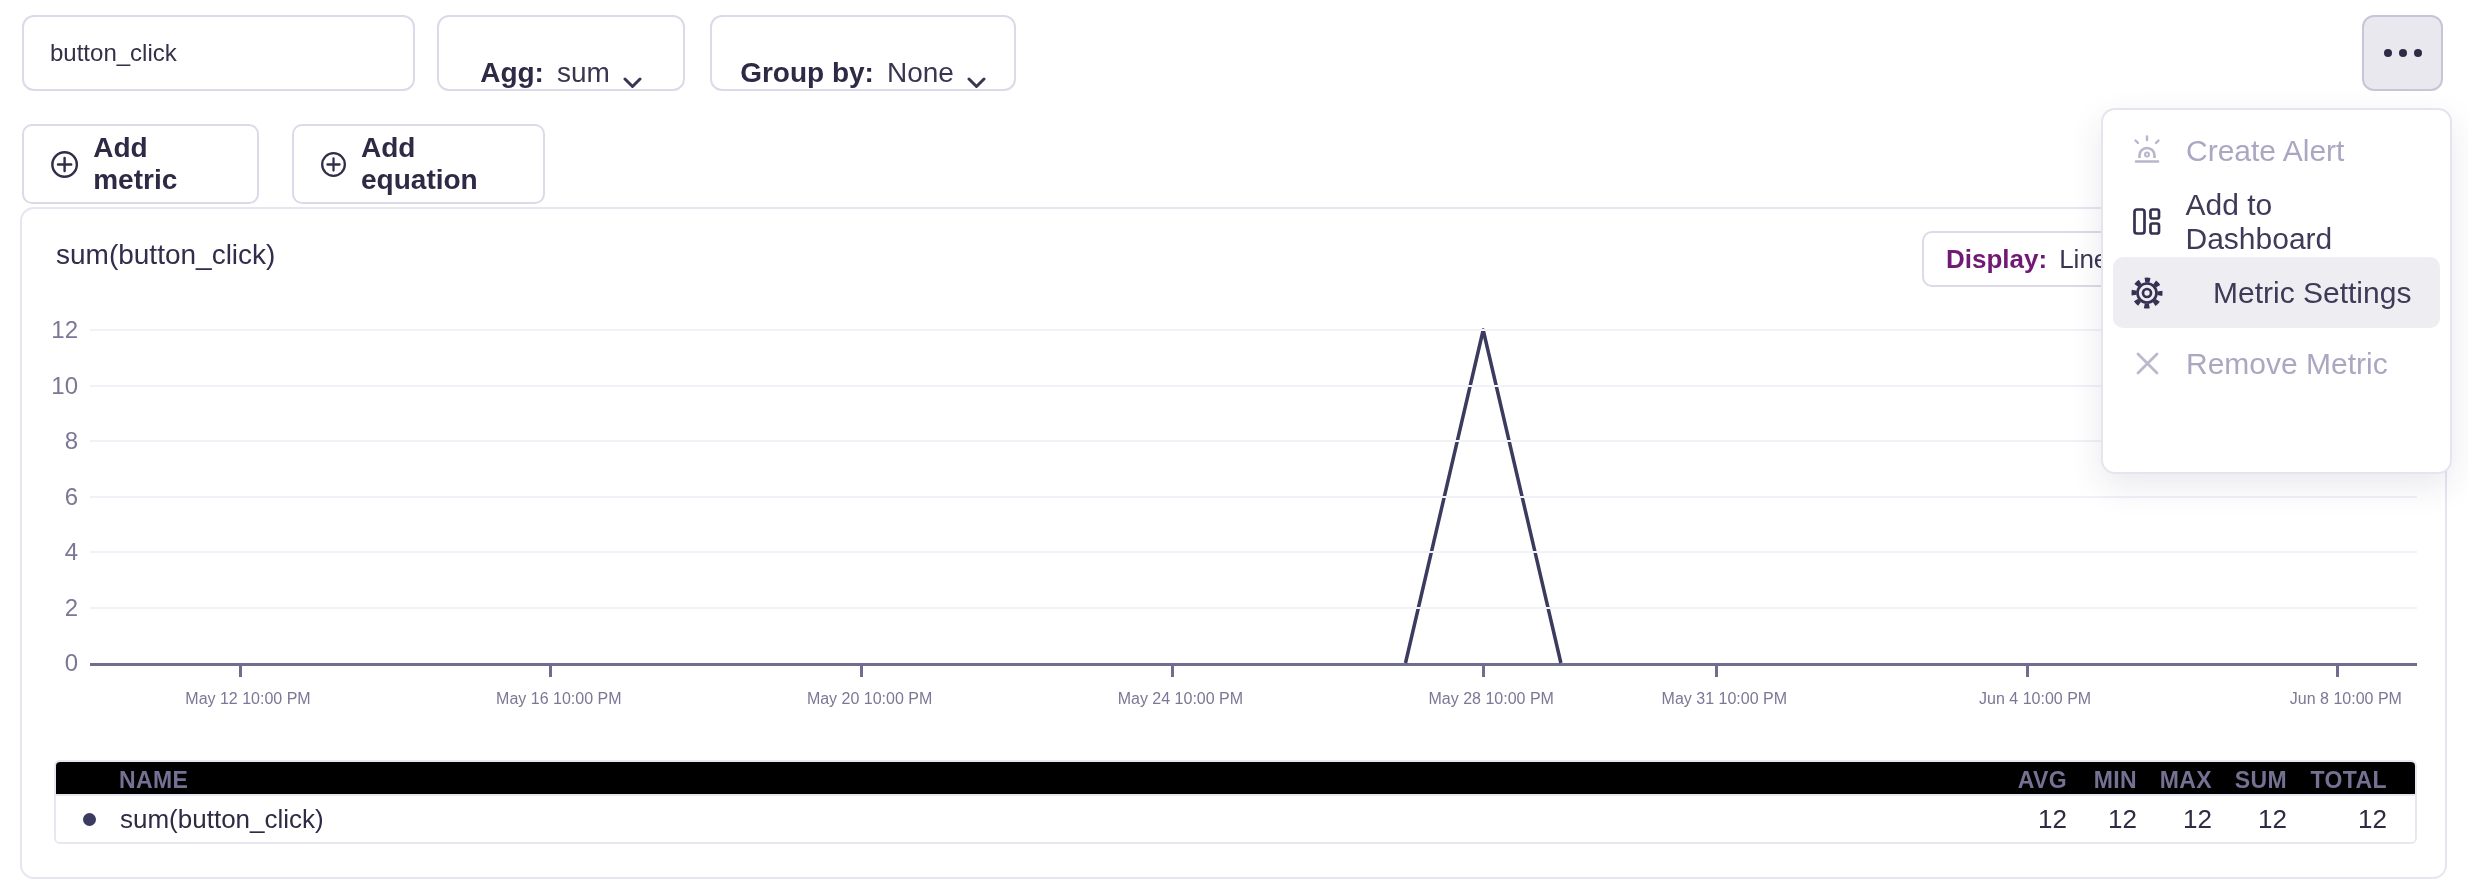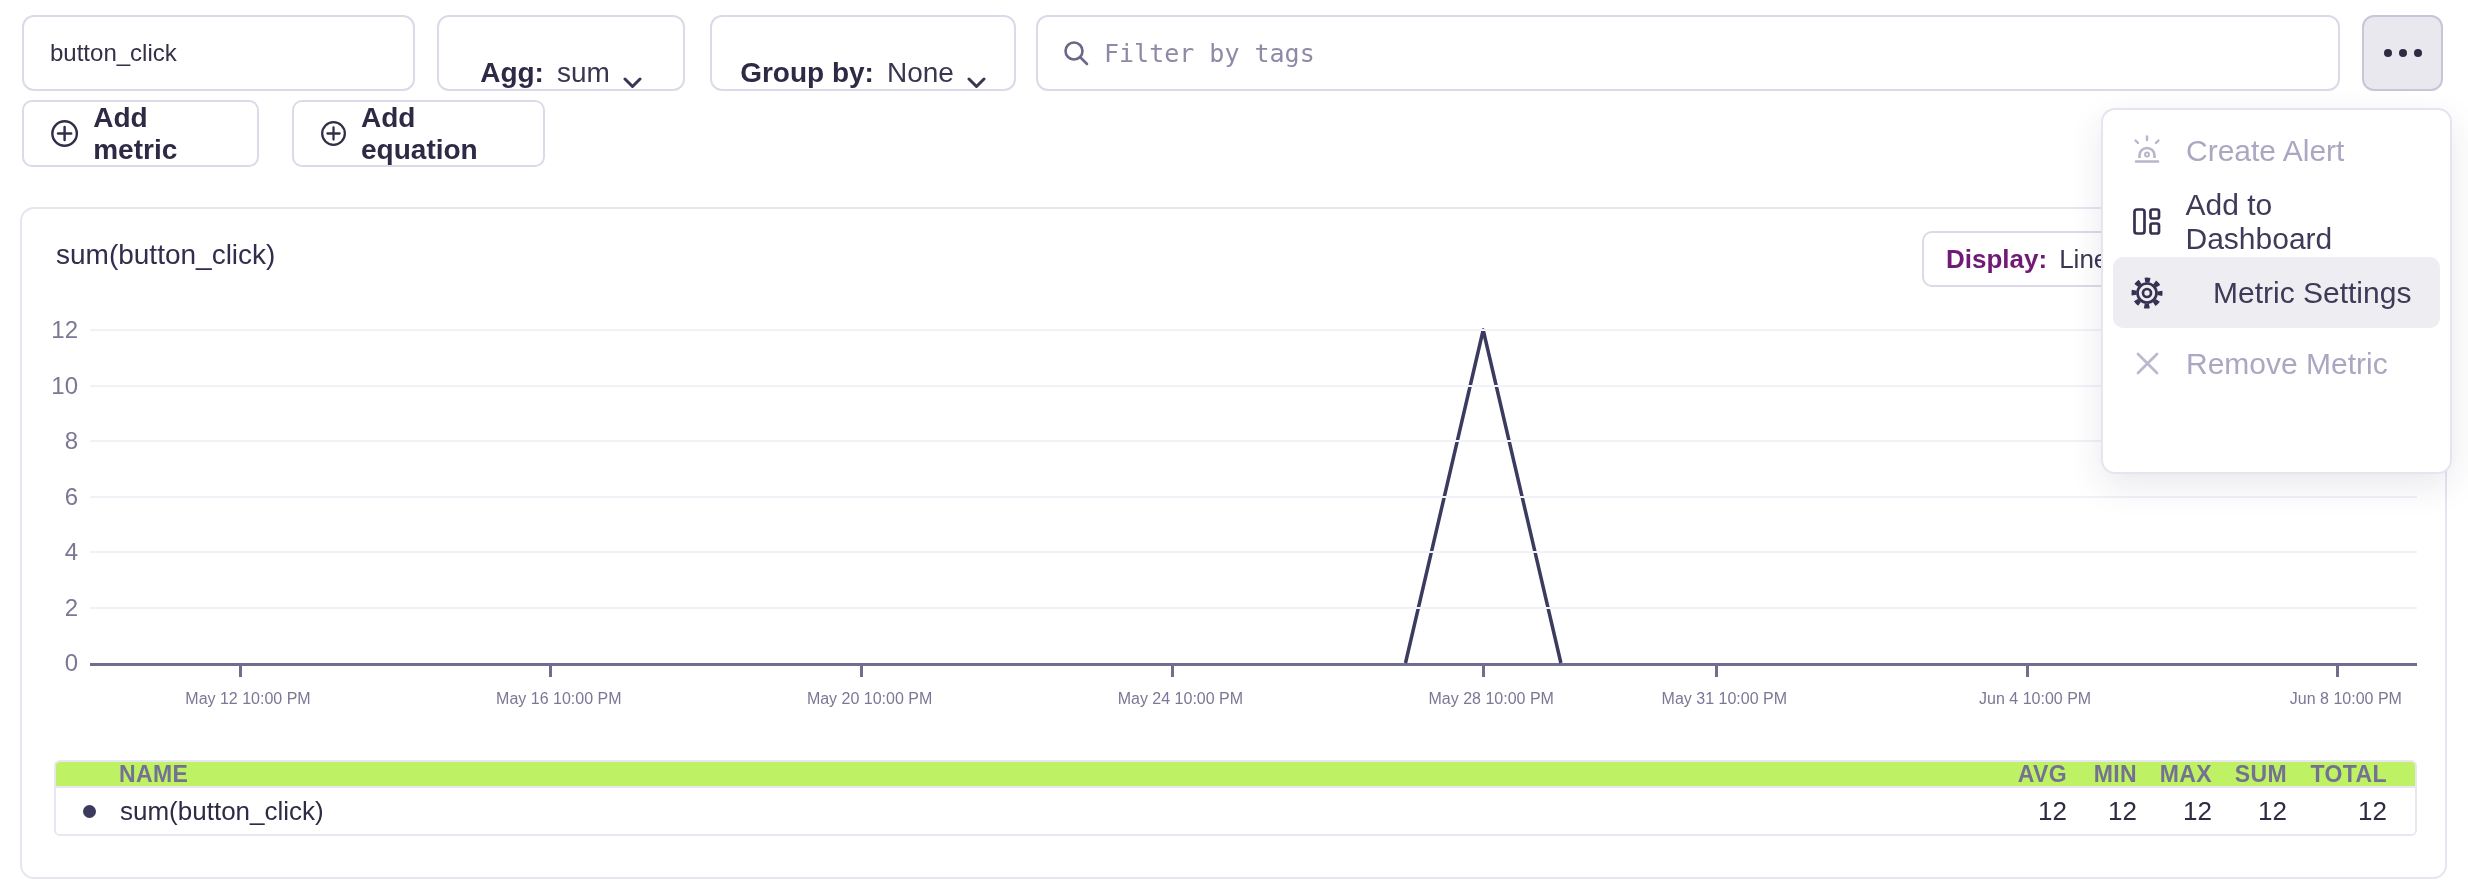--- a/index.html
+++ b/index.html
@@ -22,21 +22,21 @@
   #group-dd { left:710px; top:15px; width:306px; height:76px; }
   .pill .lbl { font-weight:700; font-size:28px; color:#2e2a45; }
   .pill .val { font-size:28px; color:#3a3650; }
   #filter-box { left:1036px; top:15px; width:1304px; height:76px; padding:0 24px; gap:14px; }
   #filter-box input { border:none; outline:none; flex:1; font-family:"DejaVu Sans Mono",monospace;
          font-size:25px; color:#3a3650; background:transparent; }
   #filter-box input::placeholder { color:#8e8aa6; }
   #more-btn { left:2362px; top:15px; width:81px; height:76px; background:#e9e8ef;
          border:2px solid #c7c5d7; justify-content:center; gap:7px; cursor:pointer; }
   #more-btn i { width:8px; height:8px; border-radius:50%; background:#2f2b45; }
-  .add-btn { top:100px; height:67px; gap:14px; padding:0 26px; border-radius:10px; cursor:pointer;justify-content:space-between; }
+  .add-btn { top:124px; height:80px; gap:14px; padding:0 26px; border-radius:10px; cursor:pointer;justify-content:space-between; }
   #add-metric { left:22px; width:237px; }
   #add-eq { left:292px; width:253px; }
   .add-btn .lbl { font-weight:700; font-size:28px; color:#2e2a45; }
   
   #card { position:absolute; left:20px; top:207px; width:2427px; height:672px;
           border:2px solid var(--border-light); border-radius:14px; background:#fff; }
   #chart-title { position:absolute; left:34px; top:30px; font-size:28px; font-weight:500; color:#322d4c; }
   #display-btn { position:absolute; left:1900px; top:22px; height:56px; width:280px;
           border:2px solid var(--border); border-radius:10px; background:#fff;
           display:flex; align-items:center; gap:12px; padding:0 22px; cursor:pointer; }
@@ -47,21 +47,21 @@
   #x-axis-line { position:absolute; left:68px; width:2327px; height:3px; background:var(--axis); top:454px; }
   .ytick-label { position:absolute; width:52px; text-align:right; left:4px; font-size:24px;
           color:var(--muted); transform:translateY(-50%); }
   .xtick { position:absolute; top:457px; width:3px; height:11px; background:var(--axis); }
   .xtick-label { position:absolute; top:481px; font-size:16px; color:var(--muted);
           transform:translateX(-50%); white-space:nowrap;margin-left:8px; }
   #series-svg { position:absolute; inset:0; pointer-events:none; }
   
   #summary { position:absolute; left:32px; top:551px; width:2363px;
           border:2px solid #e8e6f0; border-radius:6px; overflow:hidden; }
-  #summary .hrow { display:flex; align-items:center; height:26px; background:#bef264;
+  #summary .hrow { display:flex; align-items:flex-end; height:34px; background:#000000;
           border-bottom:2px solid #e8e6f0; font-size:23px; font-weight:700; color:#757192;
           letter-spacing:.4px; }
   #summary .drow { display:flex; align-items:center; height:46px; background:#fff;
           font-size:26px; color:#2f2b45; }
   .c-name { flex:1; padding-left:63px; }
   .c-name-data { flex:1; display:flex; align-items:center; }
   .dot { width:13px; height:13px; border-radius:50%; background:var(--accent); margin-left:27px; }
   .row-name { margin-left:24px; }
   .c-num { text-align:right; }
   .w-avg{width:90px} .w-min{width:70px} .w-max{width:75px} .w-sum{width:75px} .w-total{width:100px}
@@ -94,27 +94,20 @@
   </div>
 
   <div class="box pill" id="group-dd">
     <span class="lbl">Group by:</span>
     <span class="val">None</span>
     <svg width="19" height="12" viewBox="0 0 19 12">
       <path d="M2 2 L9.5 9.5 L17 2" fill="none" stroke="#393553" stroke-width="3" stroke-linecap="round" stroke-linejoin="round"></path>
     </svg>
   </div>
 
-  <div class="box" id="filter-box">
-    <svg width="28" height="28" viewBox="0 0 28 28">
-      <circle cx="12" cy="12" r="8.5" fill="none" stroke="#6b6787" stroke-width="2.6"></circle>
-      <path d="M18.5 18.5 L25 25" stroke="#6b6787" stroke-width="2.6" stroke-linecap="round"></path>
-    </svg>
-    <input placeholder="Filter by tags" style="">
-  </div>
 
   <div class="box" id="more-btn">
     <i></i>
       <i></i>
       <i></i>
   </div>
 
   <div class="box add-btn" id="add-metric">
     <svg width="31" height="31" viewBox="0 0 31 31">
       <circle cx="15.5" cy="15.5" r="13" fill="none" stroke="#322e4a" stroke-width="2.6"></circle>

